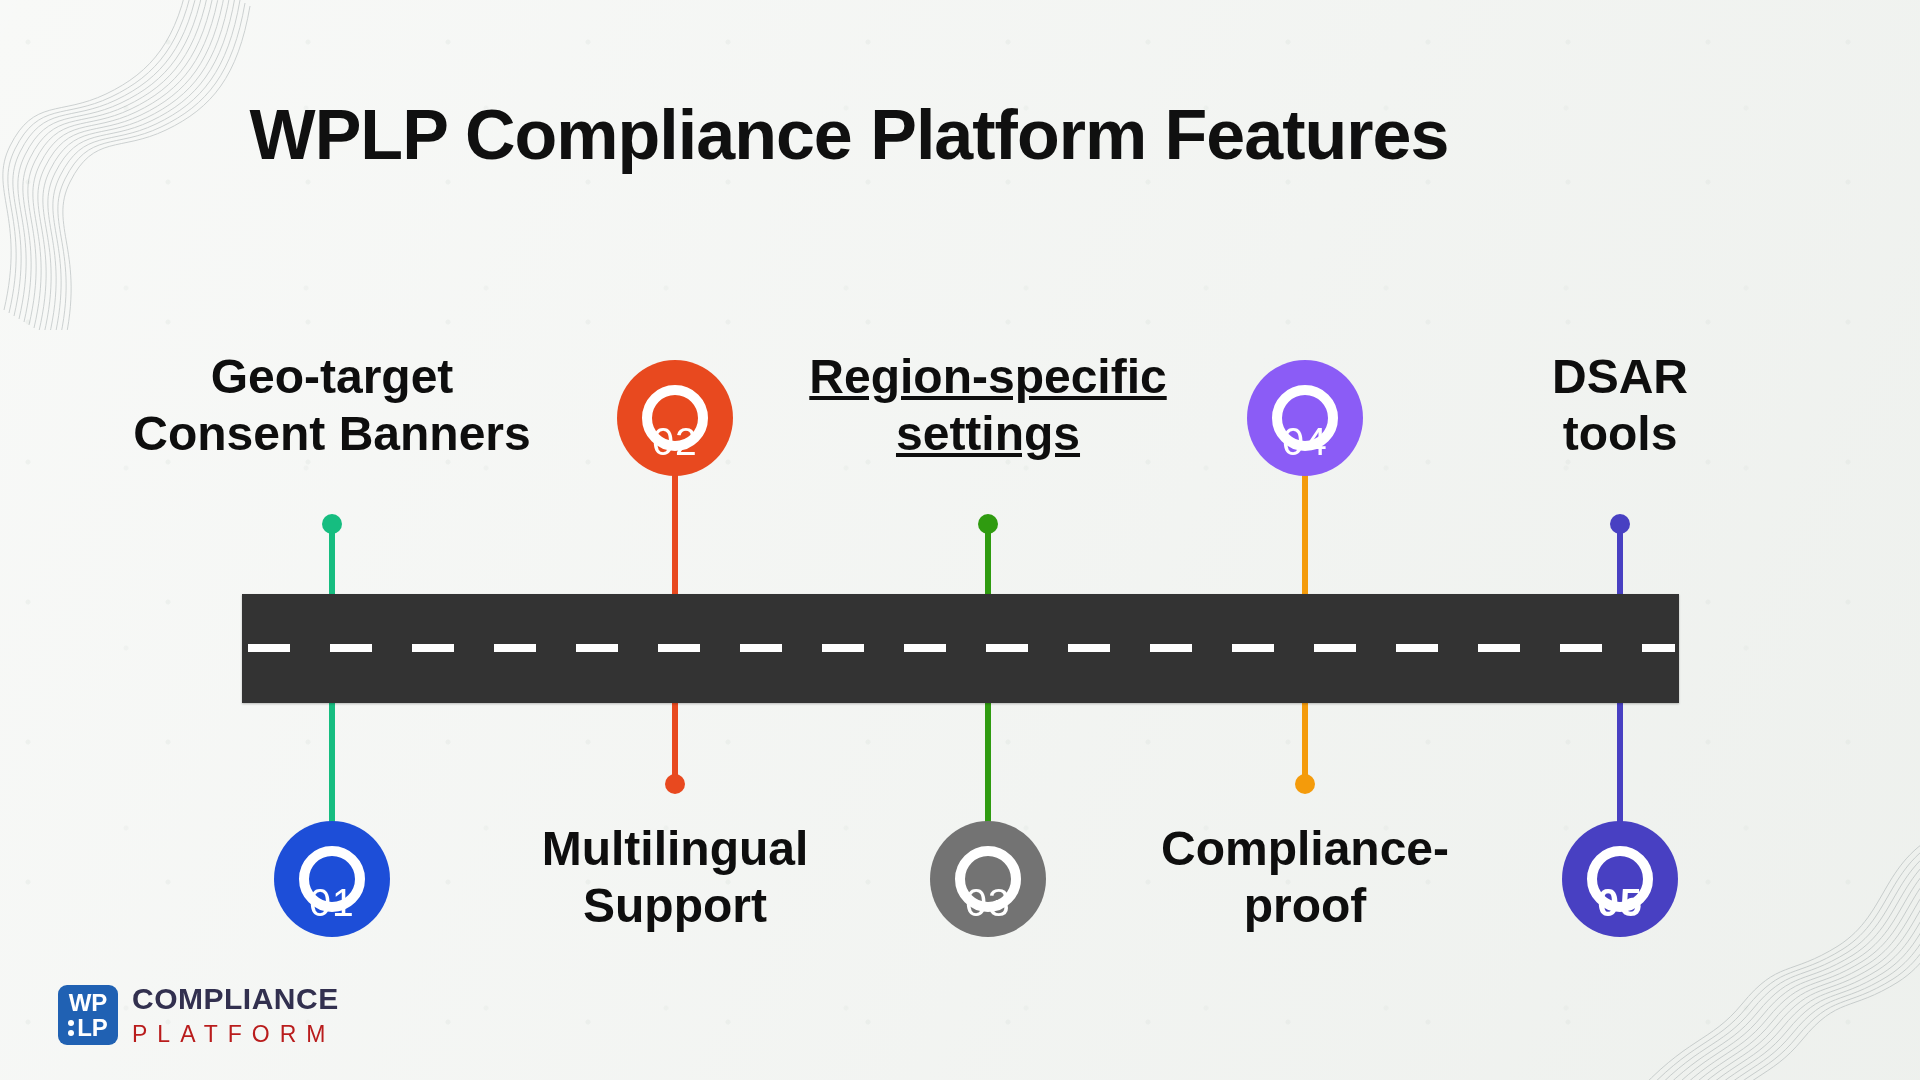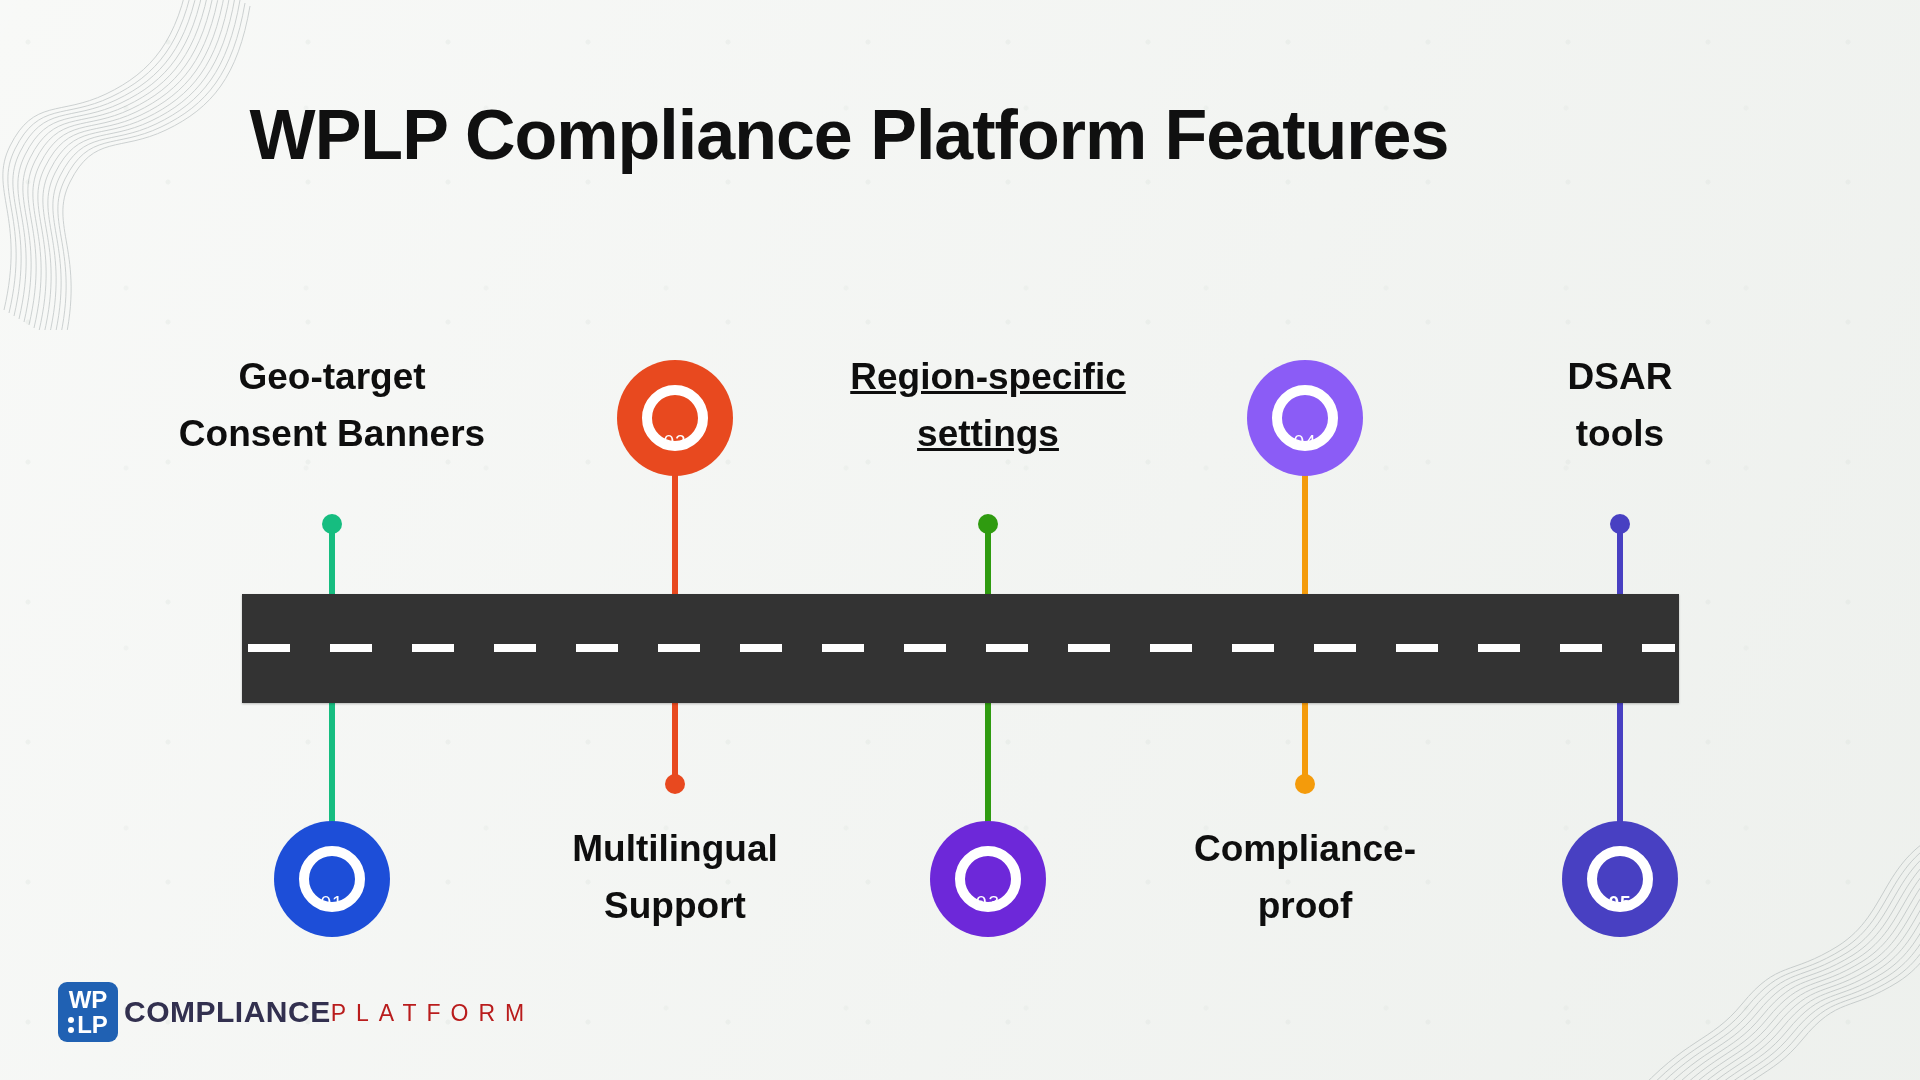--- a/index.html
+++ b/index.html
@@ -37,25 +37,25 @@
   .end-dot{position:absolute;width:20px;height:20px;border-radius:50%;z-index:3;}
 
   .milestone-circle{
     position:absolute;width:116px;height:116px;border-radius:50%;z-index:3;
     display:flex;align-items:center;justify-content:center;
   }
   .circle-ring{
     width:46px;height:46px;border:10px solid #ffffff;border-radius:50%;
     display:flex;align-items:center;justify-content:center;
   }
-  .circle-num{color:#ffffff;font-size:19px;letter-spacing:1px;margin-top:48px;}
+  .circle-num{color:#ffffff;font-size:39px;letter-spacing:1px;margin-top:48px;}
 
   .feature-label{
     position:absolute;width:480px;z-index:3;text-align:center;
-    font-size:37px;line-height:57px;font-weight:bold;color:#0e0e0e;
+    font-size:48px;line-height:57px;font-weight:bold;color:#0e0e0e;
   }
   .label-top{top:348px;}
   .label-bottom{top:820px;}
 
   
   .col1 .feature-label{left:92px;}   .col1 .vline{left:329px;} .col1 .end-dot{left:322px;} .col1 .milestone-circle{left:274px;}
   .col2 .feature-label{left:435px;}  .col2 .vline{left:672px;} .col2 .end-dot{left:665px;} .col2 .milestone-circle{left:617px;}
   .col3 .feature-label{left:748px;text-decoration:underline;}  .col3 .vline{left:985px;} .col3 .end-dot{left:978px;} .col3 .milestone-circle{left:930px;}
   .col4 .feature-label{left:1065px;} .col4 .vline{left:1302px;}.col4 .end-dot{left:1295px;}.col4 .milestone-circle{left:1247px;}
   .col5 .feature-label{left:1380px;} .col5 .vline{left:1617px;}.col5 .end-dot{left:1610px;}.col5 .milestone-circle{left:1562px;}
@@ -71,21 +71,21 @@
 
   .logo{position:absolute;left:42px;top:982px;z-index:4;display:flex;align-items:center;padding-left:16px;}
   .logo-box{
     width:60px;height:60px;border-radius:9px;display:flex;flex-direction:column;
     align-items:center;justify-content:center;gap:1px;
   }
   .logo-box-row{display:flex;align-items:center;gap:3px;color:#ffffff;
     font-weight:bold;font-size:24px;line-height:24px;letter-spacing:0;}
   .colon-dots{display:flex;flex-direction:column;gap:4px;}
   .colon-dots i{width:6px;height:6px;border-radius:50%;background:#ffffff;display:block;}
-  .logo-text{margin-left:6px;display:flex;flex-direction:row;justify-content:flex-end;}
+  .logo-text{margin-left:14px;display:flex;flex-direction:column;justify-content:flex-end;}
   .brand-main{font-size:30px;font-weight:bold;letter-spacing:.5px;}
   .brand-sub{font-size:23px;font-weight:normal;letter-spacing:10px;margin-top:5px;}
 </style>
 </head>
 <body style="background: rgb(241, 243, 240);">
 
 <div class="texture"></div>
 
 <svg class="corner-waves tl" width="320" height="330" viewBox="0 0 320 330">
   <defs>
@@ -165,21 +165,21 @@
   </div>
 </div>
 
 <div class="col3 circle-below">
   <div class="feature-label label-top">
     <div>Region-specific</div>
     <div>settings</div>
   </div>
   <div class="end-dot" style="background: rgb(47, 155, 16);"></div>
   <div class="connector vline" style="background: rgb(47, 155, 16);"></div>
-  <div class="milestone-circle" style="background: #6d28d9; font-family: Liberation Mono, monospace;">
+  <div class="milestone-circle" style="background: #737373;">
     <div class="circle-ring">
       <span class="circle-num">03</span>
     </div>
   </div>
 </div>
 
 <div class="col4 circle-above">
   <div class="milestone-circle" style="background: #8b5cf6;">
     <div class="circle-ring">
       <span class="circle-num">04</span>

